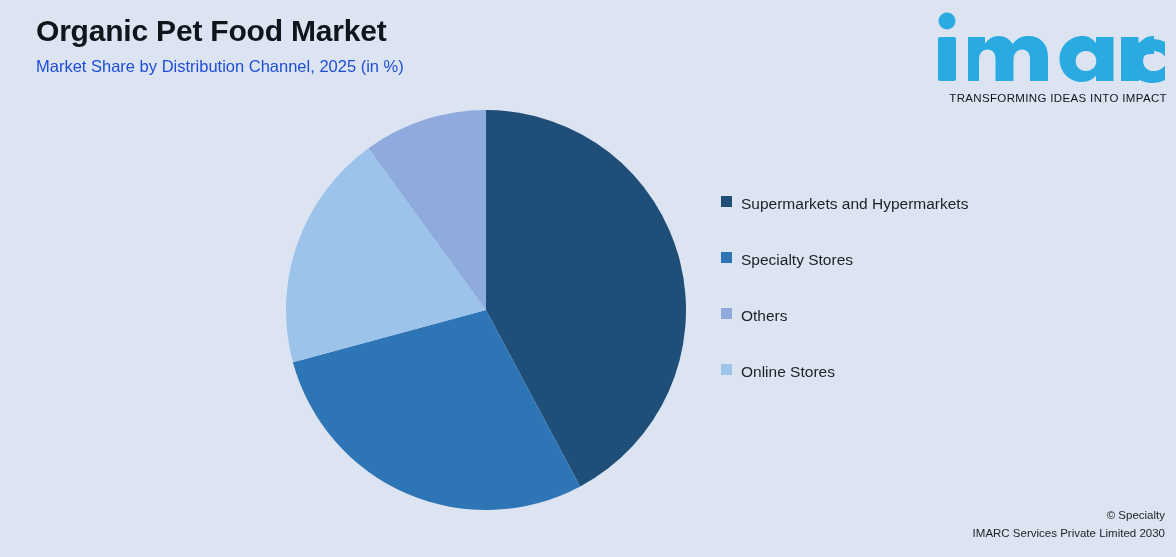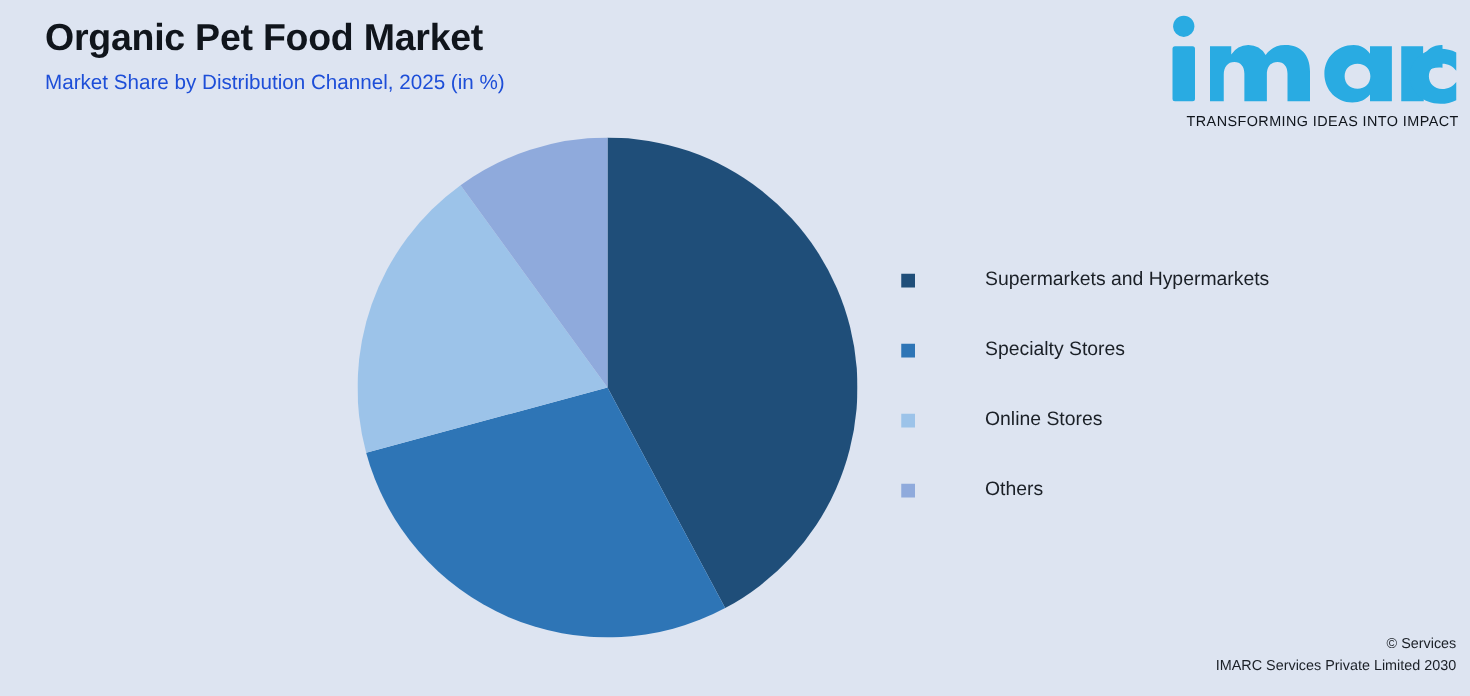--- a/index.html
+++ b/index.html
@@ -78,23 +78,21 @@
   }
   
   .legend {
     position: absolute;
     left: 721px;
     top: 196px;
     width: 420px;
   }
   .legend-row {
     display: flex;
-    align-items: center;
     height: 56px;
-    gap: 47px;
   }
   .legend-swatch {
     width: 11px;
     height: 11px;
     flex: 0 0 11px;
     margin-right: 9px;
   }
   .legend-label {
     font-size: 15.5px;
     color: #1b2027;
@@ -147,27 +145,27 @@
   <div class="legend" id="legend">
       <div class="legend-row">
         <span class="legend-swatch" style="background: rgb(31, 78, 121);"></span>
         <span class="legend-label">Supermarkets and Hypermarkets</span>
       </div>
       <div class="legend-row">
         <span class="legend-swatch" style="background: rgb(46, 117, 182);"></span>
         <span class="legend-label">Specialty Stores</span>
       </div>
       <div class="legend-row">
+        <span class="legend-swatch" style="background: rgb(143, 170, 220);"></span>
+        <span class="legend-label">Others</span>
+      </div>
+      <div class="legend-row">
         <span class="legend-swatch" style="background: rgb(156, 195, 233);"></span>
         <span class="legend-label">Online Stores</span>
-      </div>
-      <div class="legend-row">
-        <span class="legend-swatch" style="background: rgb(143, 170, 220);"></span>
-        <span class="legend-label">Others</span>
       </div>
     </div>
 
   <div class="copyright">
-    <div>© Services</div>
+    <div>© Specialty</div>
     <div>IMARC Services Private Limited 2030</div>
   </div>
 
 </div>
 
 </body></html>

